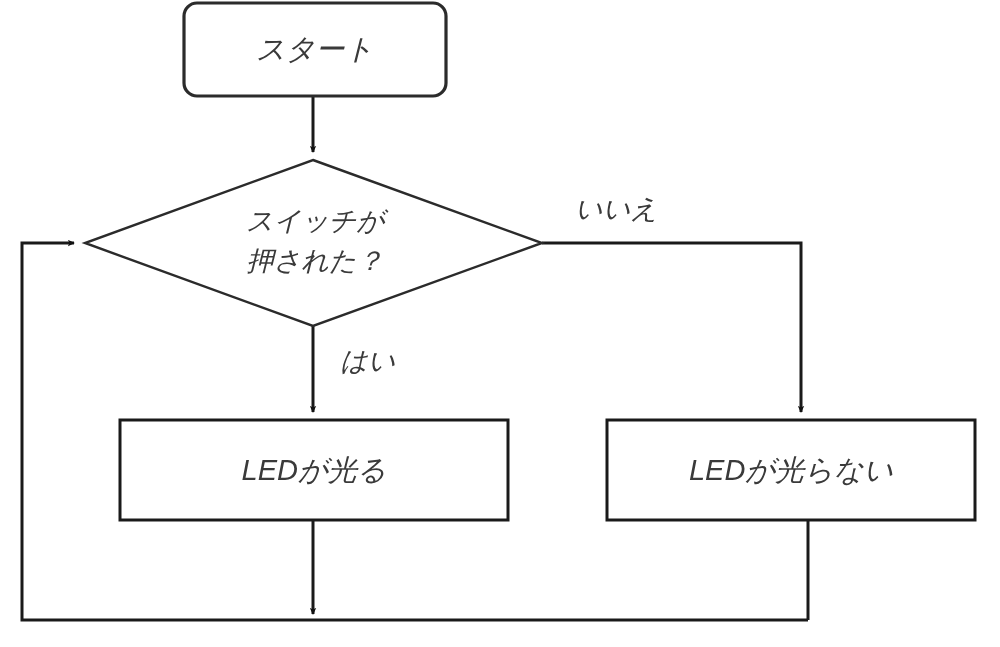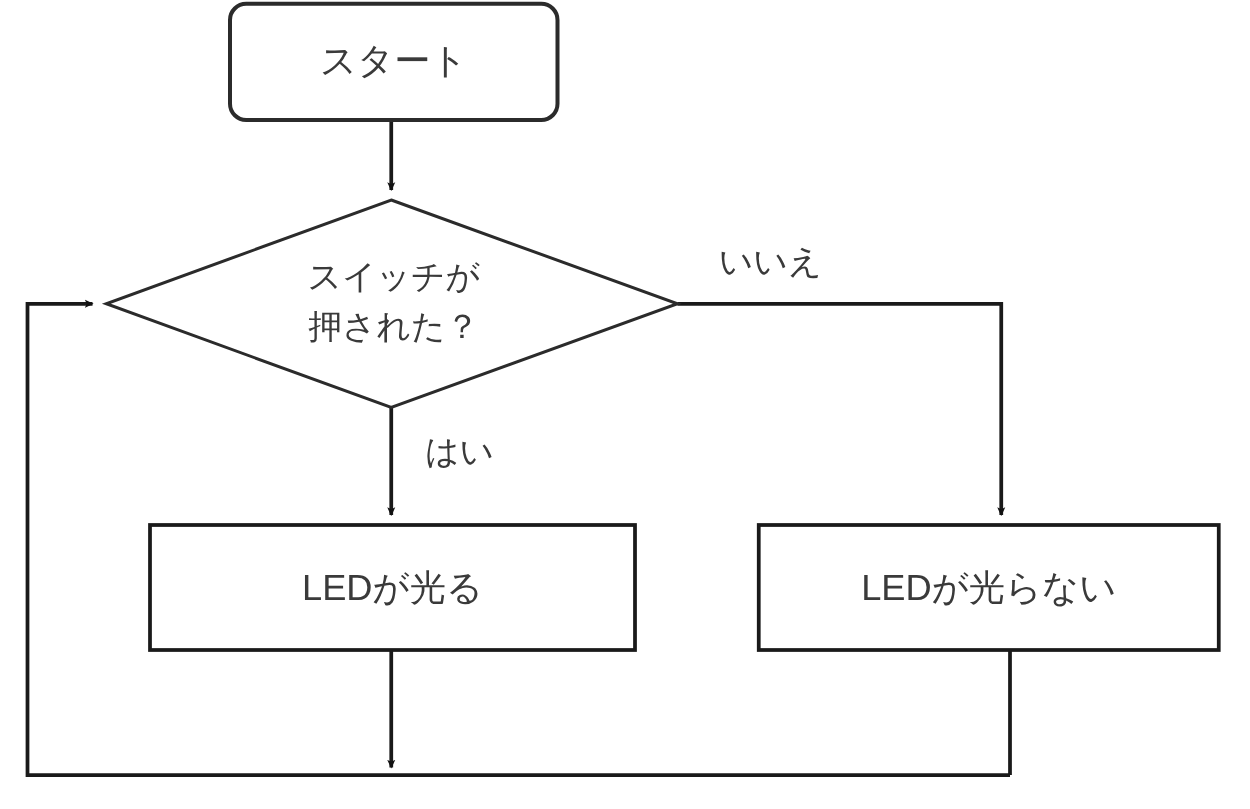--- a/index.html
+++ b/index.html
@@ -10,20 +10,21 @@
   }
   body {
     font-family: "Liberation Sans", "DejaVu Sans", sans-serif;
   }
   #canvas {
     position: relative;
     width: 1000px;
     height: 647px;
     background: #ffffff;
     overflow: hidden;
+    font-style: italic;
   }
   #flow-svg {
     position: absolute;
     top: 0;
     left: 0;
     width: 1000px;
     height: 647px;
     display: block;
   }
   .node-shape {

